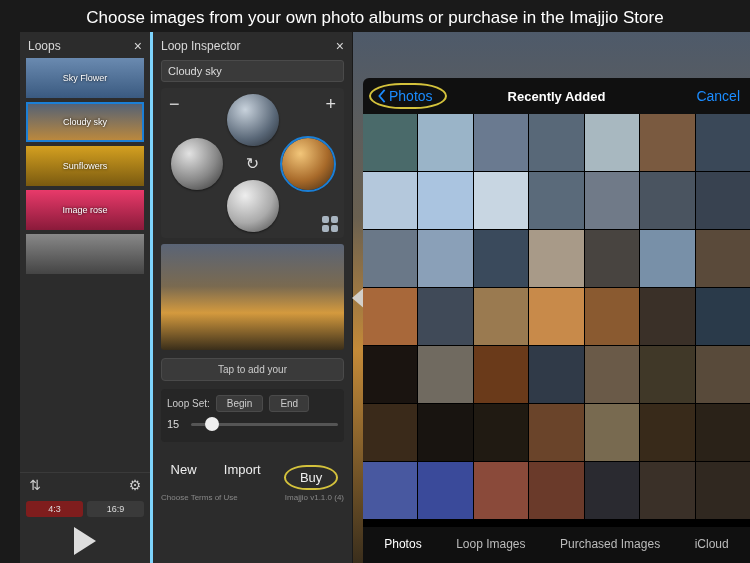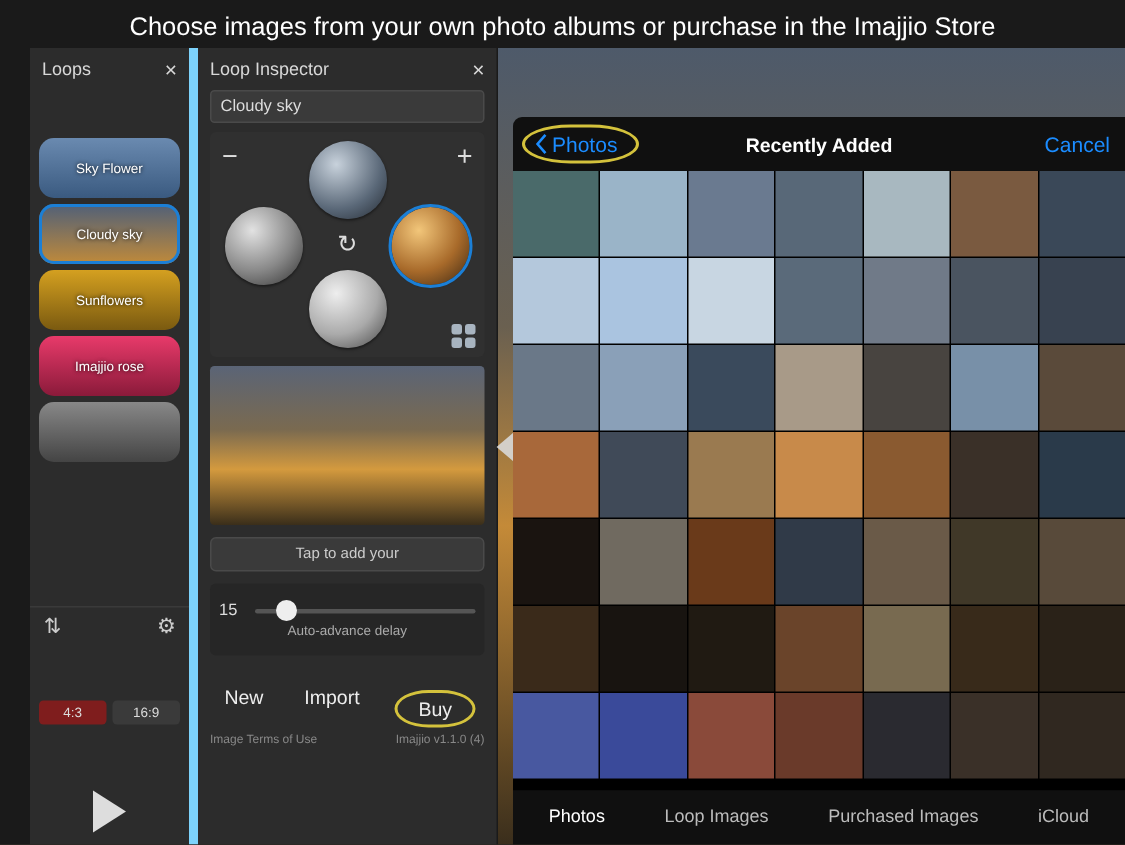--- a/index.html
+++ b/index.html
@@ -19,38 +19,37 @@
     color: #fff;
   }
   .app {
     position: absolute;
     top: 32px; left: 20px; right: 0; bottom: 0;
     background: #3a322a;
     display: flex;
   }
   
   .loops-panel {
-    width: 112px;
+    width: 133px;
     background: #2c2c2c;
     display: flex; flex-direction: column;
-    border-right: 6px solid #7dd3fc;
-    gap: 34px;
+    border-right: 3px solid #7dd3fc;
   }
   .panel-head {
     display: flex; justify-content: space-between; align-items: center;
     padding: 6px 8px 4px;
     font-size: 12px; color: #d8d8d8;
   }
   .close-x { font-size: 14px; color: #d8d8d8; cursor: pointer; }
   .loop-list {
     flex: 1; overflow: hidden;
     padding: 0 6px;
   }
   .loop-item {
-    height: 40px; border-radius: 10px;
+    height: 40px; border-radius: 0;
     margin-bottom: 4px;
     display: flex; align-items: center; justify-content: center;
     font-size: 9px; color: #fff; text-shadow: 0 0 3px #000;
     position: relative;
     background: #555 center/cover;
   }
   .loop-item.selected { outline: 2px solid #1b7fd6; outline-offset: -2px; }
   .loops-foot {
     padding: 4px 6px 2px;
     display: flex; gap: 6px; justify-content: space-between;
@@ -185,21 +184,21 @@
 
   <div class="loops-panel">
     <div class="panel-head">
       <span>Loops</span>
       <span class="close-x">×</span>
     </div>
     <div class="loop-list" id="loop-list">
         <div class="loop-item" style="background: linear-gradient(rgb(106, 138, 176), rgb(58, 90, 128));">Sky Flower</div>
         <div class="loop-item selected" style="background: linear-gradient(rgb(80, 96, 120), rgb(192, 138, 58));">Cloudy sky</div>
         <div class="loop-item" style="background: linear-gradient(rgb(212, 160, 32), rgb(122, 90, 16));">Sunflowers</div>
-        <div class="loop-item" style="background: linear-gradient(rgb(232, 58, 106), rgb(138, 26, 58));">Imajjio rose</div>
+        <div class="loop-item" style="background: linear-gradient(rgb(232, 58, 106), rgb(138, 26, 58));">Image rose</div>
         <div class="loop-item" style="background: linear-gradient(rgb(136, 136, 136), rgb(68, 68, 68));"></div>
       </div>
     <div class="loops-foot">
       <span class="foot-ic">⇅</span>
       <span class="foot-ic">⚙</span>
     </div>
     <div class="ratio-row">
       <button class="ratio-btn">4:3</button>
       <button class="ratio-btn dark">16:9</button>
     </div>
@@ -224,35 +223,39 @@
           <span></span>
           <span></span>
           <span></span>
           <span></span>
         </div>
     </div>
 
     <div class="preview"></div>
     <div class="music-btn">Tap to add your</div>
     <div class="loopset">
+      <div class="ls-row1">
+        <span>Loop Set:</span>
+        <button class="ls-btn">Begin</button>
+        <button class="ls-btn">End</button>
+      </div>
       <div class="ls-row2">
         <span class="ls-val">15</span>
         <div class="slider">
             <div class="thumb"></div>
           </div>
       </div>
-      <div class="ls-cap">Auto-advance delay</div>
     </div>
     <div class="action-row">
       <span>New</span>
       <span>Import</span>
       <span class="buy-circ circled">Buy</span>
     </div>
     <div class="insp-foot">
-      <span>Image Terms of Use</span>
+      <span>Choose Terms of Use</span>
       <span>Imajjio v1.1.0 (4)</span>
     </div>
   </div>
 
   <div class="stage">
     <div class="stage-arrow"></div>
     <div class="picker">
       <div class="pk-head">
         <span class="pk-back circled">
           <svg viewBox="0 0 10 16">

